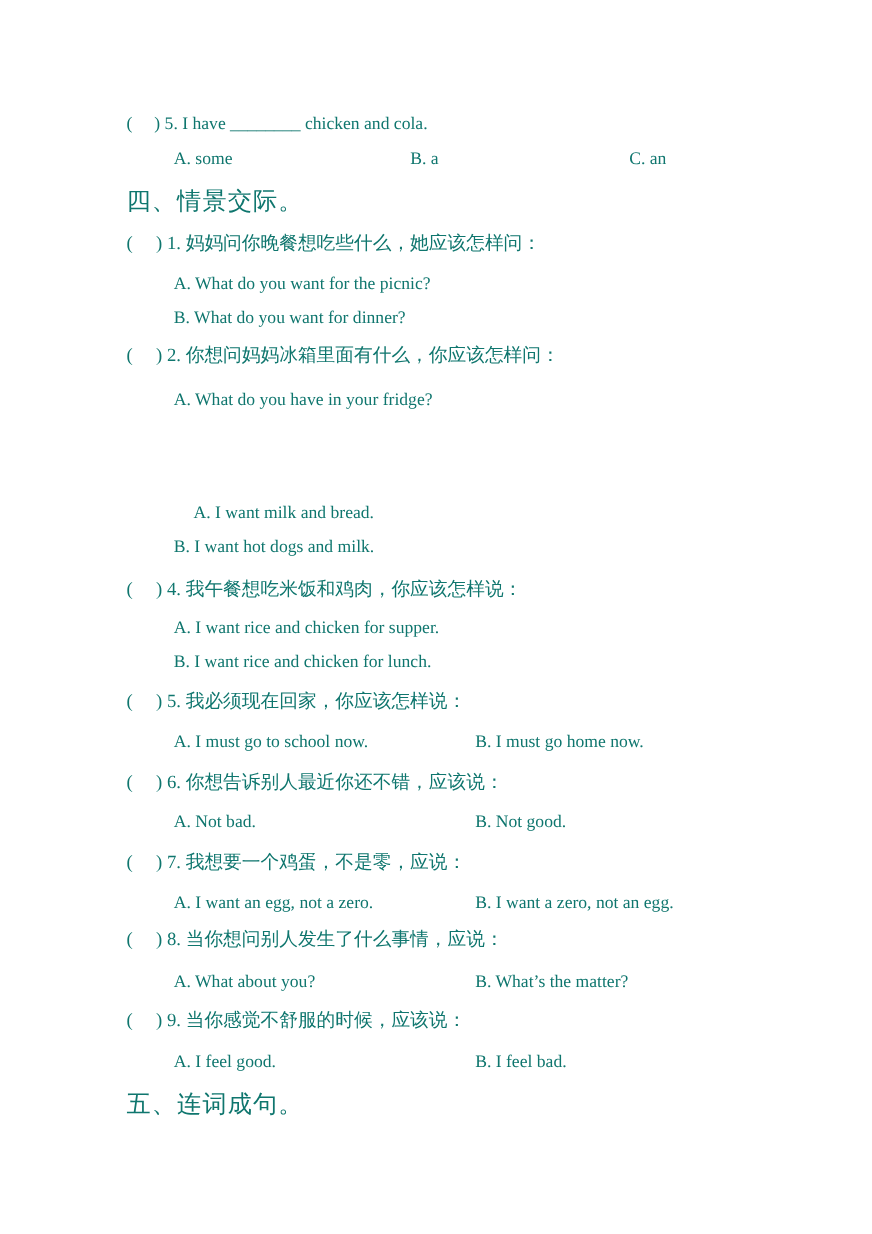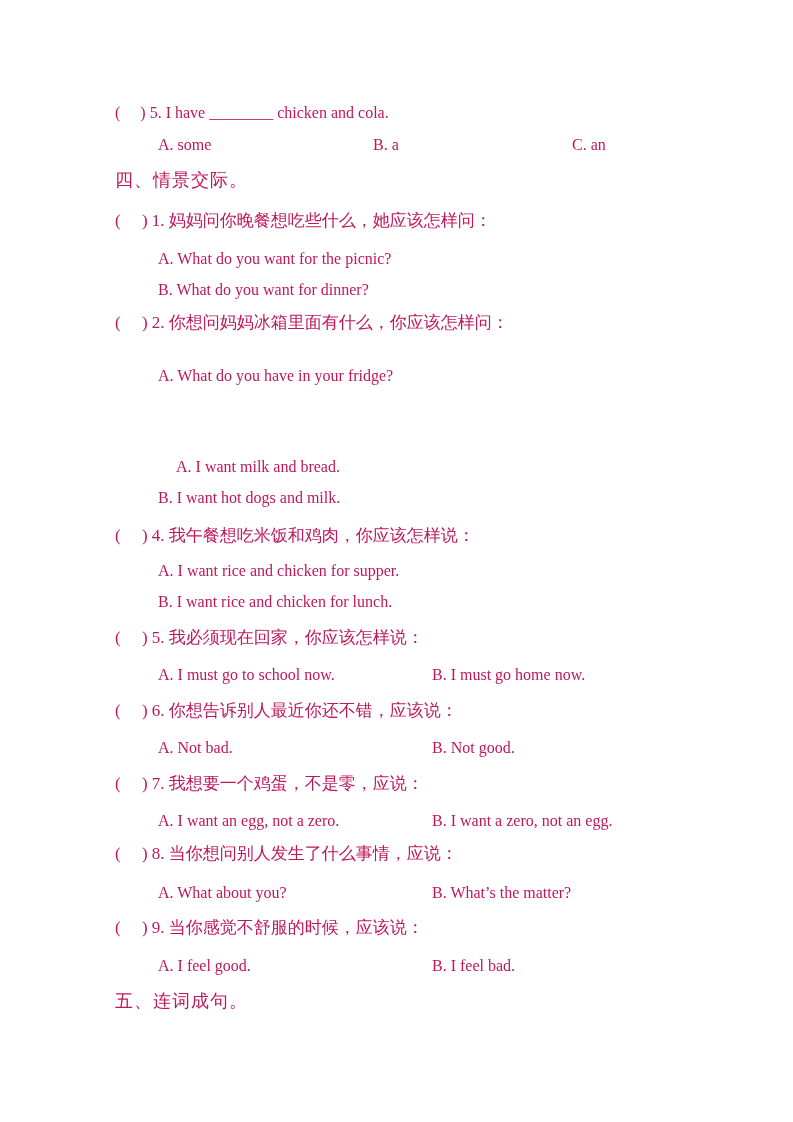--- a/index.html
+++ b/index.html
@@ -5,51 +5,51 @@
   html, body {
     margin: 0;
     padding: 0;
     background: #ffffff;
   }
   .page {
     position: relative;
     width: 793px;
     height: 1122px;
     background: #ffffff;
-    color: #be185d;
+    color: #0f766e;
     font-family: "Liberation Serif", "DejaVu Serif", serif;
     overflow: hidden;
   }
   .ln {
     position: absolute;
     white-space: nowrap;
     line-height: 1.2;
   }
   .en { font-size: 16px; }
   .cn { font-size: 17px; }
-  .hd { font-size: 18px; letter-spacing: 1px; }
+  .hd { font-size: 22px; letter-spacing: 1px; }
 </style>
 </head>
 <body>
 
 <div class="page">
 
   <div class="ln en" style="top:103px; left:115px;">(　 ) 5. I have ________ chicken and cola.</div>
   <div class="ln en" style="top:135px; left:158px;">A. some</div>
   <div class="ln en" style="top:135px; left:373px;">B. a</div>
   <div class="ln en" style="top:135px; left:572px;">C. an</div>
 
   <div class="ln cn hd" style="top:170px; left:115px;">四、情景交际。</div>
 
   <div class="ln cn" style="top:211px; left:115px;">(　 ) 1.  妈妈问你晚餐想吃些什么，她应该怎样问：</div>
   <div class="ln en" style="top:249px; left:158px;">A. What do you want for the picnic?</div>
   <div class="ln en" style="top:280px; left:158px;">B. What do you want for dinner?</div>
 
   <div class="ln cn" style="top:313px; left:115px;">(　 ) 2.  你想问妈妈冰箱里面有什么，你应该怎样问：</div>
-  <div class="ln en" style="top:366px; left:158px;">A. What do you have in your fridge?</div>
+  <div class="ln en" style="top:354px; left:158px;">A. What do you have in your fridge?</div>
 
   <div class="ln en" style="top:457px; left:158px;margin-left:18px;">A. I want milk and bread.</div>
   <div class="ln en" style="top:488px; left:158px;">B. I want hot dogs and milk.</div>
 
   <div class="ln cn" style="top:526px; left:115px;">(　 ) 4.  我午餐想吃米饭和鸡肉，你应该怎样说：</div>
   <div class="ln en" style="top:561px; left:158px;">A. I want rice and chicken for supper.</div>
   <div class="ln en" style="top:592px; left:158px;">B. I want rice and chicken for lunch.</div>
 
   <div class="ln cn" style="top:628px; left:115px;">(　 ) 5.  我必须现在回家，你应该怎样说：</div>
   <div class="ln en" style="top:665px; left:158px;">A. I must go to school now.</div>

